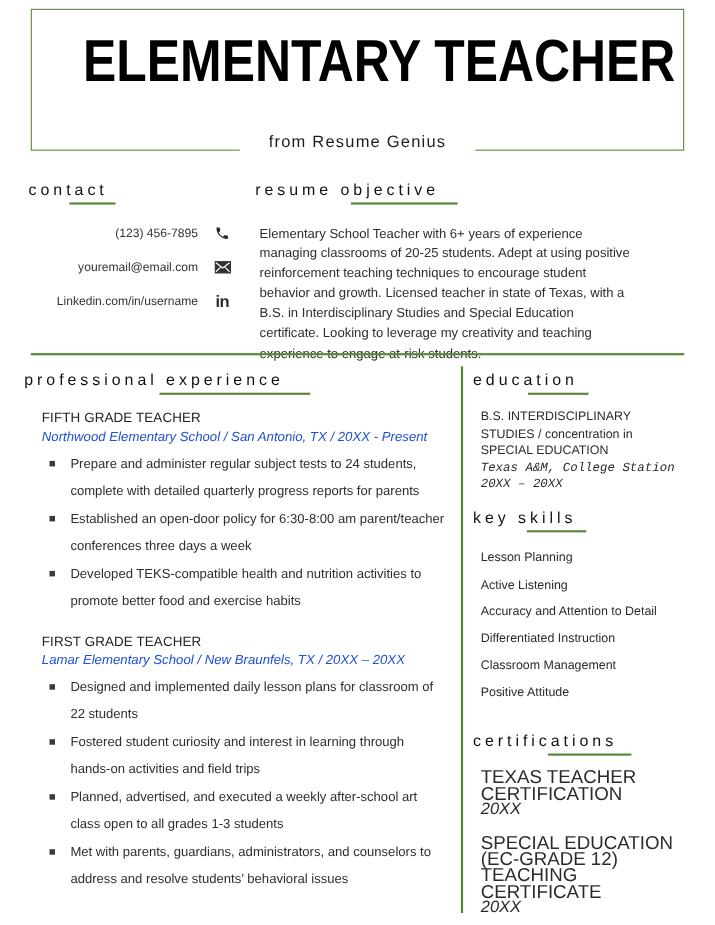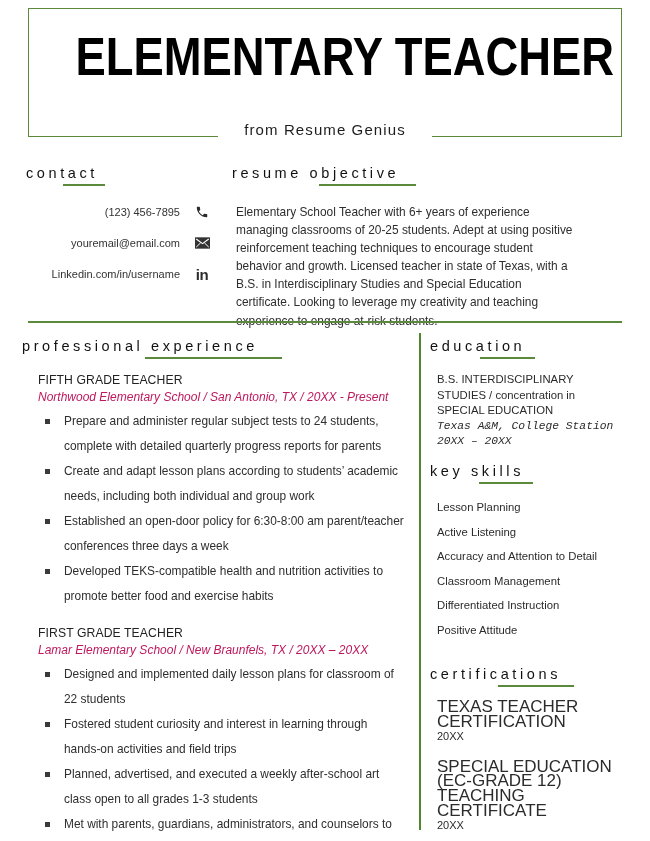--- a/index.html
+++ b/index.html
@@ -159,21 +159,21 @@
   }
   .job-title {
     font-size: 12.2px;
     color: #222222;
     line-height: 17px;
     letter-spacing: 0.1px;
   }
   .job-meta {
     font-size: 12px;
     font-style: italic;
-    color: #be185d;
+    color: #1d4ed8;
     line-height: 17px;
     margin-bottom: 3px;
   }
   ul.bullets { list-style: none; margin: 0 0 0 0; padding: 0; }
   ul.bullets li {
     position: relative;
     padding-left: 26px;
     font-size: 11.9px;
     line-height: 25px;
     color: #2e2e2e;
@@ -225,21 +225,22 @@
     top: 700px;
     width: 178px;
   }
   .cert-item { margin-bottom: 16px; }
   .cert-name {
     font-size: 17px;
     line-height: 14.6px;
     color: #2b2b2b;
   }
   .cert-year {
-    font-size: 11px;
+    font-size: 15px;
+    font-style: italic;
     line-height: 14.6px;
     color: #2b2b2b;
   }
 
   .in-glyph {
     font-weight: 700;
     font-size: 15px;
     line-height: 15px;
     color: #2c2c2c;
     letter-spacing: -0.5px;
@@ -302,21 +303,20 @@
   <div class="sec-head exp-head">
     <span class="txt"><span>professional experience</span><span class="rule"></span></span>
   </div>
   <div class="exp-body">
 
     <div>
       <div class="job-title">FIFTH GRADE TEACHER</div>
       <div class="job-meta">Northwood Elementary School / San Antonio, TX / 20XX - Present</div>
       <ul class="bullets">
         <li>Prepare and administer regular subject tests to 24 students, complete with detailed quarterly progress reports for parents</li>
-        <li>Create and adapt lesson plans according to students’ academic needs, including both individual and group work</li>
         <li>Established an open-door policy for 6:30-8:00 am parent/teacher conferences three days a week</li>
         <li>Developed TEKS-compatible health and nutrition activities to promote better food and exercise habits</li>
       </ul>
     </div>
 
     <div class="job-gap"></div>
 
     <div>
       <div class="job-title">FIRST GRADE TEACHER</div>
       <div class="job-meta">Lamar Elementary School / New Braunfels, TX / 20XX – 20XX</div>
@@ -339,22 +339,22 @@
     <div class="edu-it">20XX – 20XX</div>
   </div>
 
   <div class="sec-head skills-head">
     <span class="txt"><span>key skills</span><span class="rule"></span></span>
   </div>
   <div class="skills-body">
     <div class="skill">Lesson Planning</div>
     <div class="skill">Active Listening</div>
     <div class="skill">Accuracy and Attention to Detail</div>
+    <div class="skill">Differentiated Instruction</div>
     <div class="skill">Classroom Management</div>
-    <div class="skill">Differentiated Instruction</div>
     <div class="skill">Positive Attitude</div>
   </div>
 
   <div class="sec-head cert-head">
     <span class="txt"><span>certifications</span><span class="rule"></span></span>
   </div>
   <div class="cert-body">
     <div class="cert-item">
       <div class="cert-name">TEXAS TEACHER CERTIFICATION</div>
       <div class="cert-year">20XX</div>

